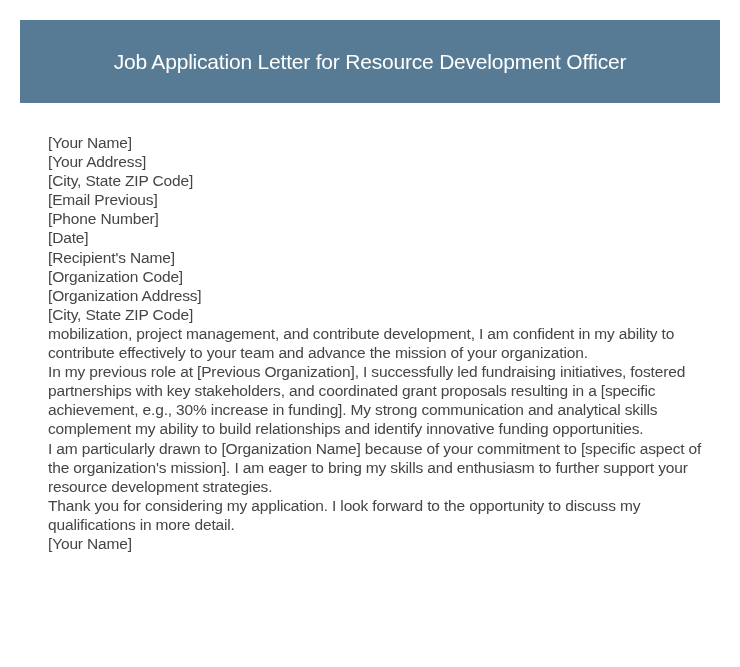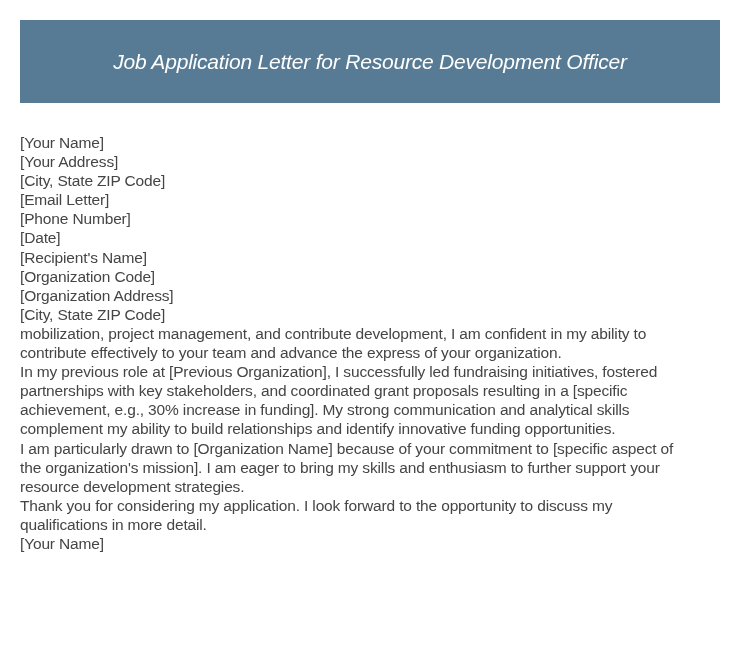--- a/index.html
+++ b/index.html
@@ -17,71 +17,71 @@
     .header {
       position: absolute;
       left: 20px;
       top: 20px;
       width: 700px;
       height: 83px;
       background: #577b94;
       display: flex;
       align-items: center;
       justify-content: center;
-      font-style: italic;
     }
     .header-title {
       color: #ffffff;
       font-size: 21px;
       letter-spacing: -0.2px;
     }
     .letter {
       position: absolute;
       left: 20px;
       top: 133px;
       width: 700px;
       color: #454545;
       font-size: 15.5px;
       line-height: 19.1px;
       letter-spacing: -0.15px;
     }
     .line {
       display: block;
       white-space: nowrap;
+      margin-left: 28px;
     }
     .para {
       display: block;
     }
   </style>
 </head>
 <body>
 
 <div class="header">
   <div class="header-title">Job Application Letter for Resource Development Officer</div>
 </div>
 
 <div class="letter">
   <div>
     <span class="line">[Your Name]</span>
     <span class="line">[Your Address]</span>
     <span class="line">[City, State ZIP Code]</span>
-    <span class="line">[Email Letter]</span>
+    <span class="line">[Email Previous]</span>
     <span class="line">[Phone Number]</span>
   </div>
   <span class="line">[Date]</span>
   <div>
     <span class="line">[Recipient's Name]</span>
     <span class="line">[Organization Code]</span>
     <span class="line">[Organization Address]</span>
     <span class="line">[City, State ZIP Code]</span>
   </div>
 
   <div class="para">
     <span class="line">mobilization, project management, and contribute development, I am confident in my ability to</span>
-    <span class="line">contribute effectively to your team and advance the express of your organization.</span>
+    <span class="line">contribute effectively to your team and advance the mission of your organization.</span>
   </div>
 
   <div class="para">
     <span class="line">In my previous role at [Previous Organization], I successfully led fundraising initiatives, fostered</span>
     <span class="line">partnerships with key stakeholders, and coordinated grant proposals resulting in a [specific</span>
     <span class="line">achievement, e.g., 30% increase in funding]. My strong communication and analytical skills</span>
     <span class="line">complement my ability to build relationships and identify innovative funding opportunities.</span>
   </div>
 
   <div class="para">

